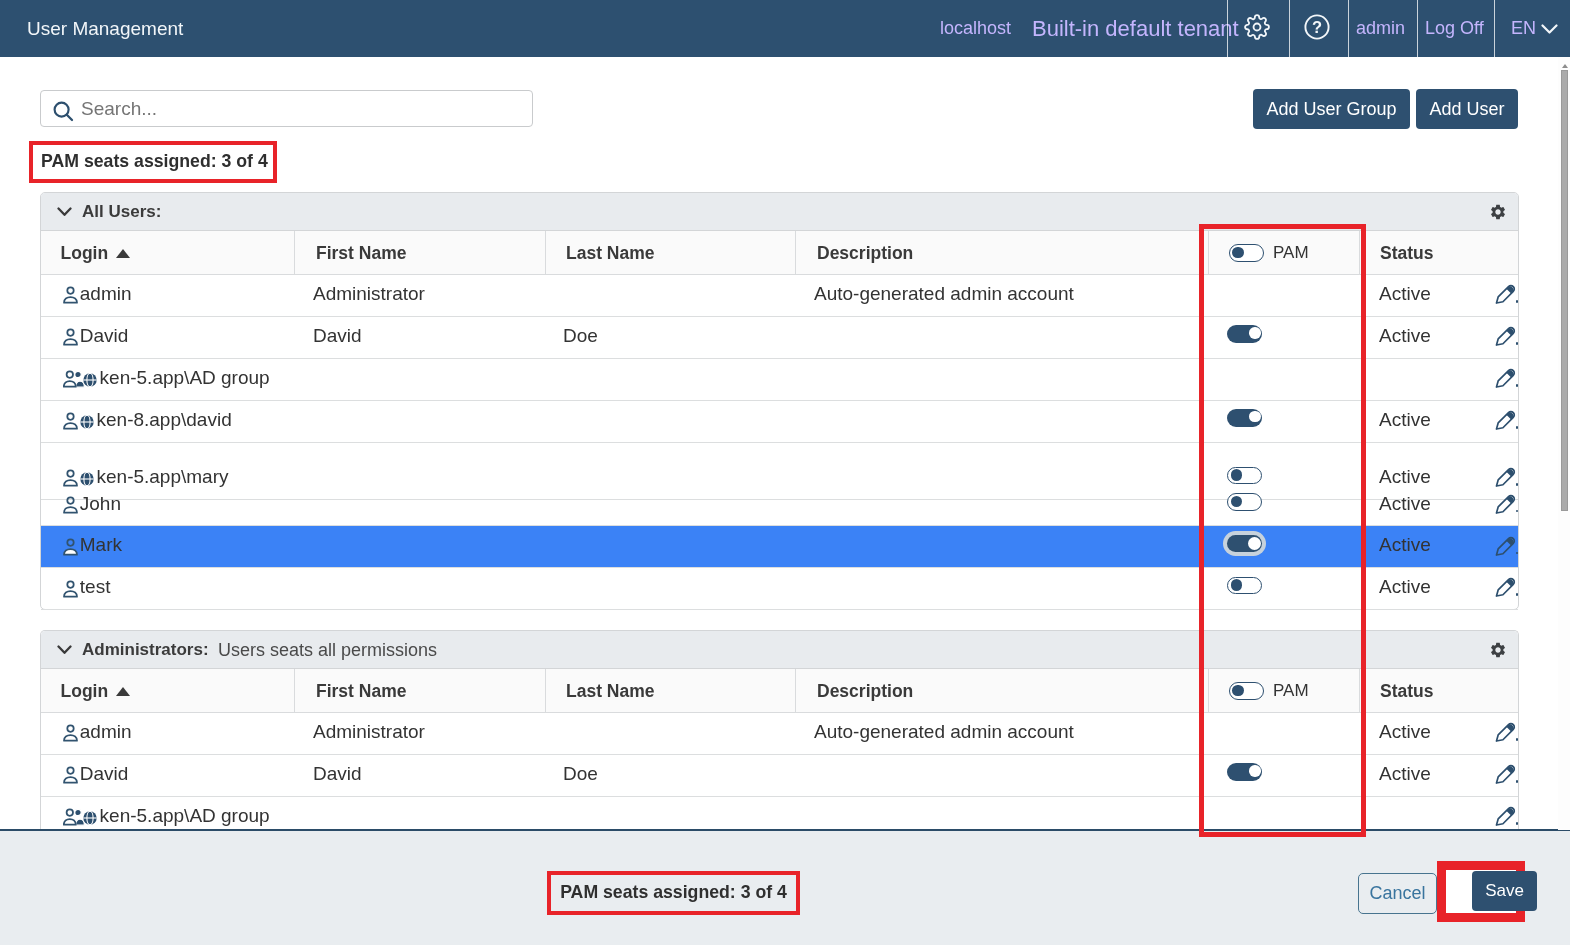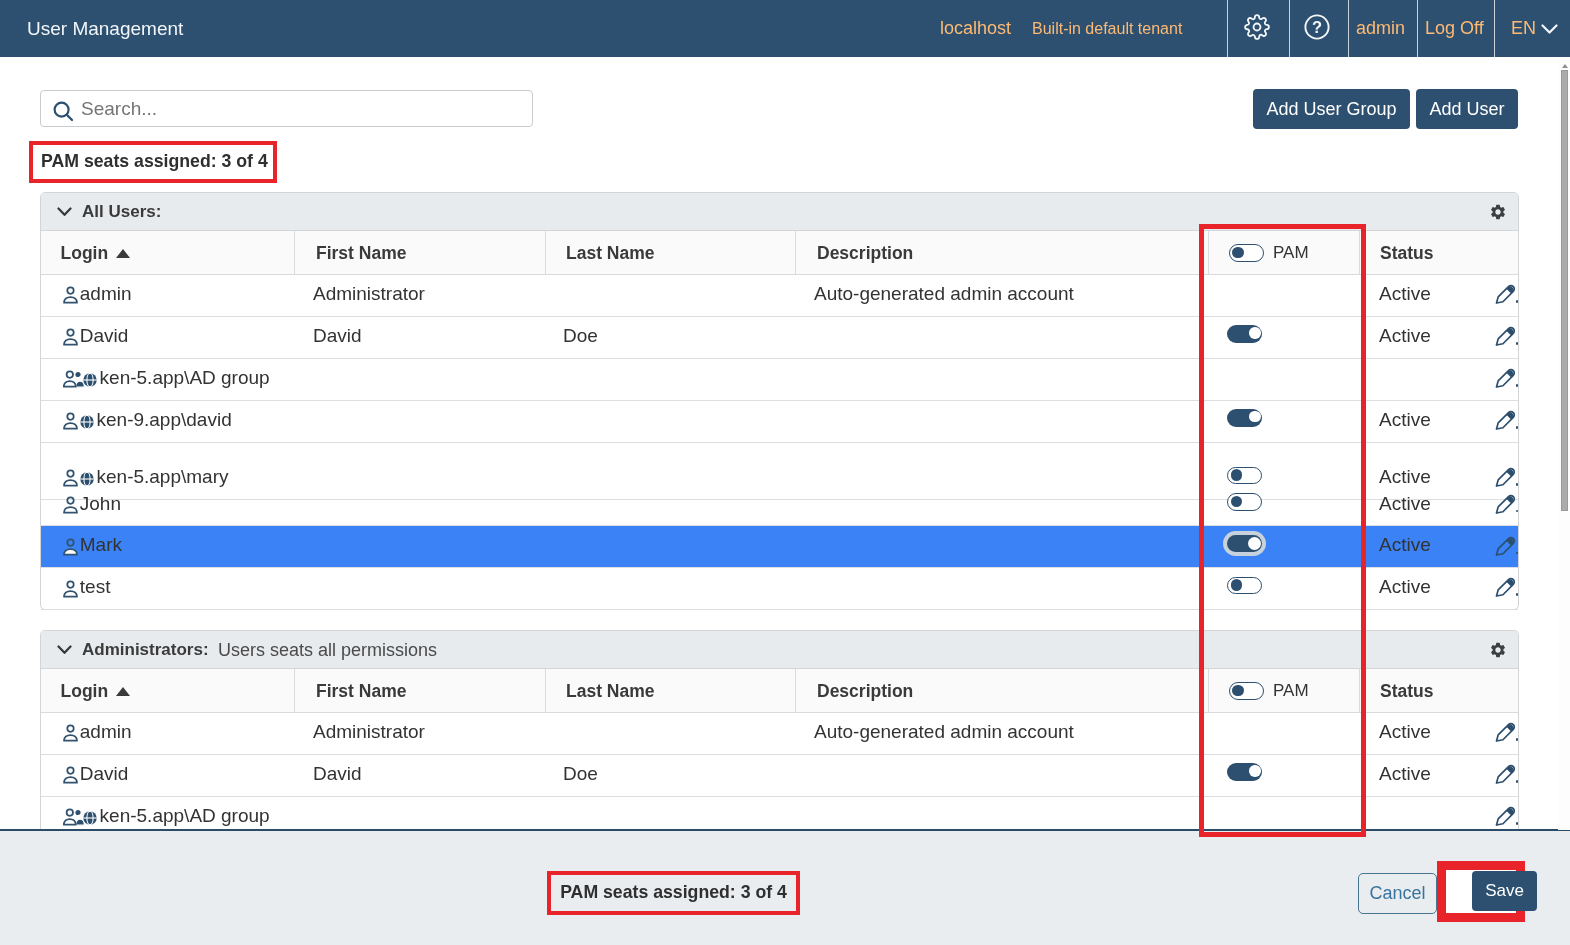--- a/index.html
+++ b/index.html
@@ -2,21 +2,21 @@
 <html><head>
 <meta charset="utf-8">
 <style>
 html,body{margin:0;padding:0;}
 body{width:1570px;height:945px;position:relative;overflow:hidden;background:#fff;
   font-family:"Liberation Sans",sans-serif;color:#333;}
 .abs{position:absolute;}
 
 #nav{position:absolute;left:0;top:0;width:1570px;height:57px;background:#2d5070;}
 #nav .ttl{position:absolute;left:27px;top:0;height:57px;line-height:57px;color:#f2f6f9;font-size:19px;}
-#nav .itm{position:absolute;top:0;height:72px;line-height:57px;color:#fdba74;font-size:18px;}
+#nav .itm{position:absolute;top:0;height:72px;line-height:57px;color:#c4b5fd;font-size:18px;}
 #nav .sep{position:absolute;top:0;width:1px;height:57px;background:rgba(255,255,255,0.75);}
 
 #search{position:absolute;left:40px;top:90px;width:493px;height:37px;border:1px solid #c9cbcd;border-radius:4px;box-sizing:border-box;background:#fff;}
 #search .ph{position:absolute;left:40px;top:0;line-height:35px;font-size:19px;color:#757575;}
 
 .btn{position:absolute;background:#2e5070;color:#fff;border-radius:4px;font-size:18px;text-align:center;}
 
 .ann{position:absolute;border:5px solid #e82329;box-sizing:border-box;z-index:50;}
 
 .sect{position:absolute;left:40px;width:1479px;background:#fff;border:1px solid #d3d5d7;border-radius:5px;box-sizing:border-box;}
@@ -43,21 +43,21 @@
 
 #sbtrack{position:absolute;left:1557.5px;top:57px;width:13px;height:773px;background:#fdfdfd;}
 #sbthumb{position:absolute;left:1560.5px;top:70px;width:7.2px;height:441px;background:#ababab;border:1px solid #9a9a9a;box-sizing:border-box;}
 </style>
 </head>
 <body>
 
 <div id="nav">
   <div class="ttl">User Management</div>
   <div class="itm" style="left:940px;">localhost</div>
-  <div class="itm" style="left:1032px;font-size:16px;">Built-in default tenant</div>
+  <div class="itm" style="left:1032px;font-size:22px;">Built-in default tenant</div>
   <div class="sep" style="left:1227px;"></div>
   <div class="sep" style="left:1289px;"></div>
   <div class="sep" style="left:1348px;"></div>
   <div class="sep" style="left:1417px;"></div>
   <div class="sep" style="left:1494px;"></div>
   <svg class="abs" style="left:1243.5px;top:14px;" width="26" height="26" viewBox="0 0 24 24" fill="none" stroke="#f2f6f9" stroke-width="1.7" stroke-linecap="round" stroke-linejoin="round">
       <circle cx="12" cy="12" r="3.2"></circle>
       <path d="M19.4 15a1.65 1.65 0 0 0 .33 1.82l.06.06a2 2 0 0 1 0 2.83 2 2 0 0 1-2.83 0l-.06-.06a1.65 1.65 0 0 0-1.82-.33 1.65 1.65 0 0 0-1 1.51V21a2 2 0 0 1-2 2 2 2 0 0 1-2-2v-.09A1.65 1.65 0 0 0 9 19.4a1.65 1.65 0 0 0-1.82.33l-.06.06a2 2 0 0 1-2.83 0 2 2 0 0 1 0-2.83l.06-.06a1.65 1.65 0 0 0 .33-1.82 1.65 1.65 0 0 0-1.51-1H3a2 2 0 0 1-2-2 2 2 0 0 1 2-2h.09A1.65 1.65 0 0 0 4.6 9a1.65 1.65 0 0 0-.33-1.82l-.06-.06a2 2 0 0 1 0-2.83 2 2 0 0 1 2.83 0l.06.06a1.65 1.65 0 0 0 1.82.33H9a1.65 1.65 0 0 0 1-1.51V3a2 2 0 0 1 2-2 2 2 0 0 1 2 2v.09a1.65 1.65 0 0 0 1 1.51 1.65 1.65 0 0 0 1.82-.33l.06-.06a2 2 0 0 1 2.83 0 2 2 0 0 1 0 2.83l-.06.06a1.65 1.65 0 0 0-.33 1.82V9a1.65 1.65 0 0 0 1.51 1H21a2 2 0 0 1 2 2 2 2 0 0 1-2 2h-.09a1.65 1.65 0 0 0-1.51 1z"></path>
     </svg>
   <svg class="abs" style="left:1303.5px;top:14.3px;" width="26" height="26" viewBox="0 0 26 26">
@@ -171,21 +171,21 @@
     <div class="drow" style="top:207.7px;height:41.9px;">
       <svg class="abs" style="left:22.3px;top:11.3px;" width="15" height="18" viewBox="0 0 15 18">
         <circle cx="7.5" cy="4.6" r="3.2" fill="none" stroke="#31536f" stroke-width="1.75"></circle>
         <path d="M1,16.7 C1,13.1 3.9,11 7.5,11 C11.1,11 14,13.1 14,16.7 Z" fill="#fff" stroke="#31536f" stroke-width="1.75" stroke-linejoin="round"></path>
       </svg>
       <svg class="abs" style="left:38.5px;top:13.95px;" width="14" height="14" viewBox="0 0 14 14">
         <circle cx="7" cy="7" r="6.7" fill="#2d4f6e"></circle>
         <ellipse cx="7" cy="7" rx="3.1" ry="6.7" fill="none" stroke="#fff" stroke-width="1.1"></ellipse>
         <line x1="0.3" y1="7" x2="13.7" y2="7" stroke="#fff" stroke-width="1.1"></line>
       </svg>
-      <span class="c" style="left:55.5px;top:0;line-height:38.5px;">ken-9.app\david</span>
+      <span class="c" style="left:55.5px;top:0;line-height:38.5px;">ken-8.app\david</span>
       <div class="tg on" style="left:1186.3px;top:8.6px;">
         <i></i>
       </div>
       <span class="c" style="left:1338px;line-height:38.5px;">Active</span>
       <svg class="abs" style="left:1452.5px;top:8.2px;" width="22.5" height="22.5" viewBox="0 0 20 20">
         <path d="M2.2,17.8 L3.7,12.4 L12.9,3.2 A3,3 0 0 1 17.15,7.45 L7.95,16.65 Z" fill="none" stroke="#2d4f6e" stroke-width="1.5" stroke-linejoin="round"></path>
         <path d="M12.2,3.9 A3,3 0 0 1 16.45,8.15 L15.2,9.4 L10.95,5.15 Z" fill="#2d4f6e"></path>
       </svg>
       <i class="abs" style="left:1474.5px;top:25.2px;width:2.8px;height:2.8px;background:#2d4f6e;border-radius:50%;"></i>
     </div>

